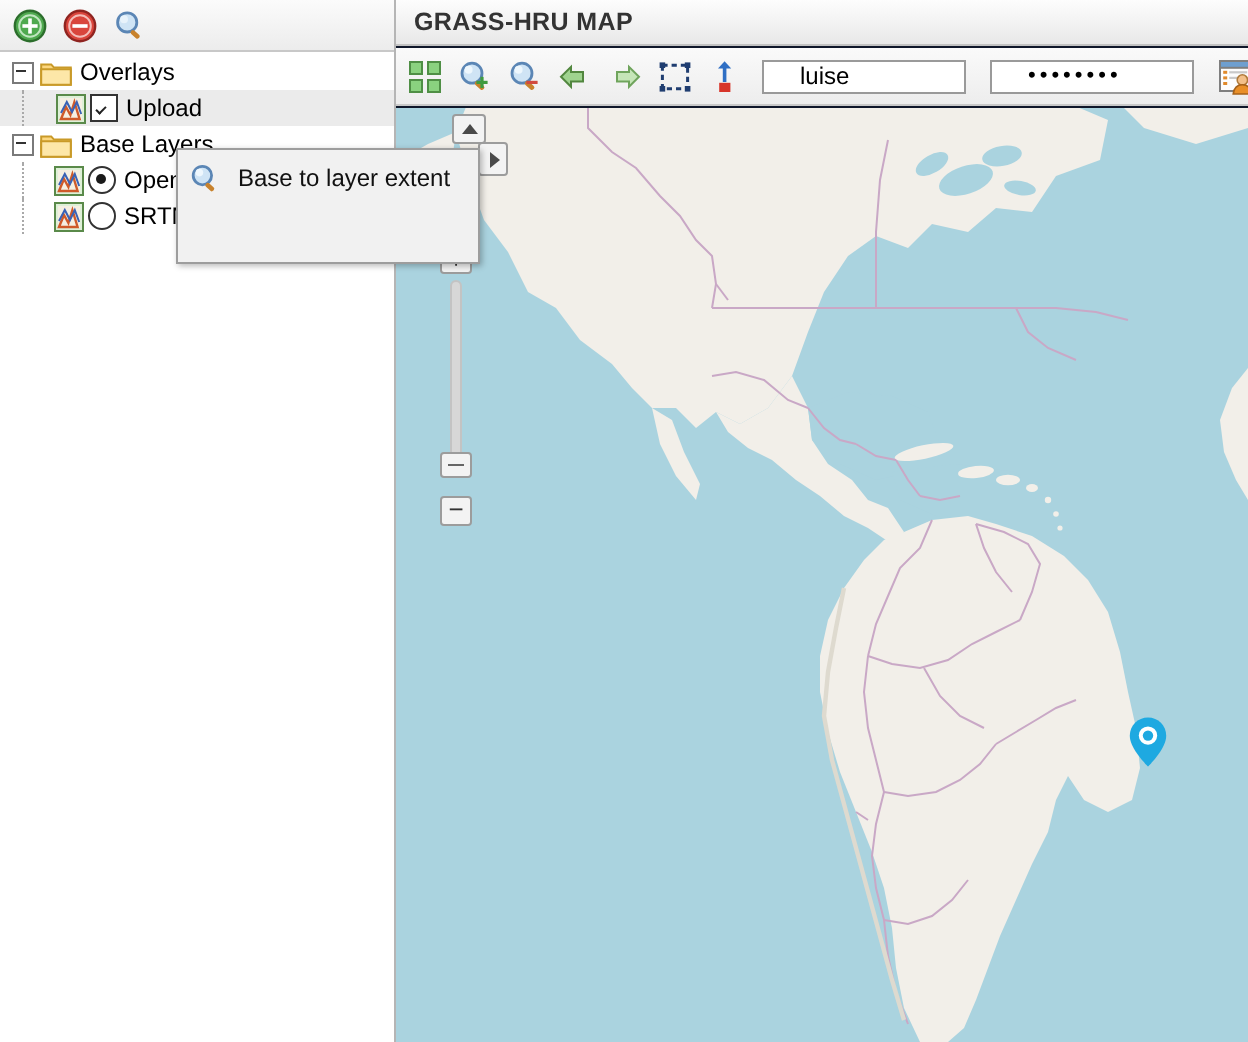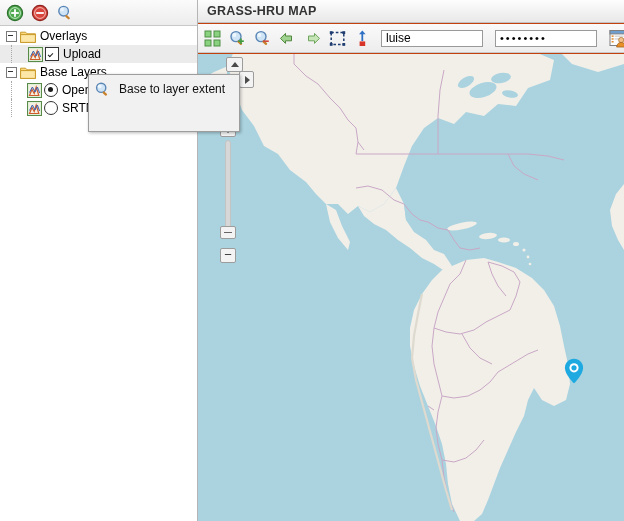--- a/index.html
+++ b/index.html
@@ -63,40 +63,40 @@
   }
   .tlabel{line-height:18px;}
   .guide{
     position:absolute;left:0;top:0;width:1px;height:18px;
     border-left:1px dotted #a9a9a9;
   }
 
   
   #right{
     position:absolute;left:198px;top:0;width:426px;height:521px;
-    background:#c2410c;
+    background:#0f172a;
   }
   #map-title{
     position:absolute;left:0;top:0;width:426px;height:23px;
     background:linear-gradient(#fdfdfd,#e8e8e8);
     border-bottom:1px solid #c2c2c2;box-sizing:border-box;
     font-size:12.5px;font-weight:bold;color:#333;
     display:flex;align-items:center;padding-left:9px;letter-spacing:.2px;
   }
   #map-toolbar{
     position:absolute;left:0;top:24px;width:426px;height:29px;
     background:linear-gradient(#fafafa,#ededed);
     border-bottom:1px solid #c9c9c9;box-sizing:border-box;
     display:flex;align-items:center;padding-left:5px;gap:6px;
   }
   .mt-ico{width:19px;height:19px;display:block;cursor:pointer;flex:0 0 auto;}
   .tfield{
     height:17px;border:1px solid #9a9a9a;background:#fff;box-sizing:border-box;
     font-family:"Liberation Sans",sans-serif;font-size:12px;color:#000;
-    padding:0 4px;outline:none;
+    padding:0 18px;outline:none;
   }
   #user-field{width:102px;margin-left:3px;}
   #pass-field{width:102px;margin-left:6px;letter-spacing:2px;font-size:11px;}
 
   
   #map{
     position:absolute;left:0;top:54px;width:426px;height:467px;
     background:#aad3df;overflow:hidden;
   }
   #map svg{display:block;}

